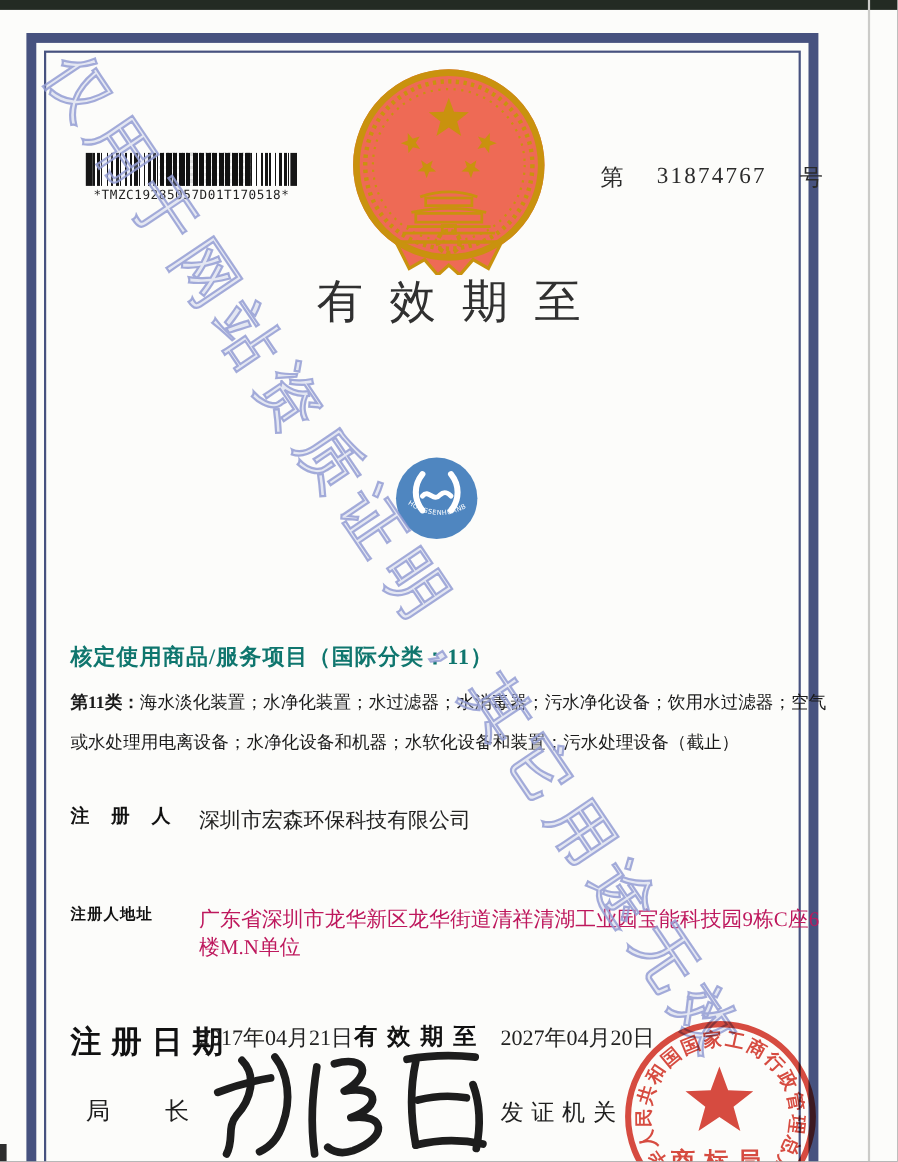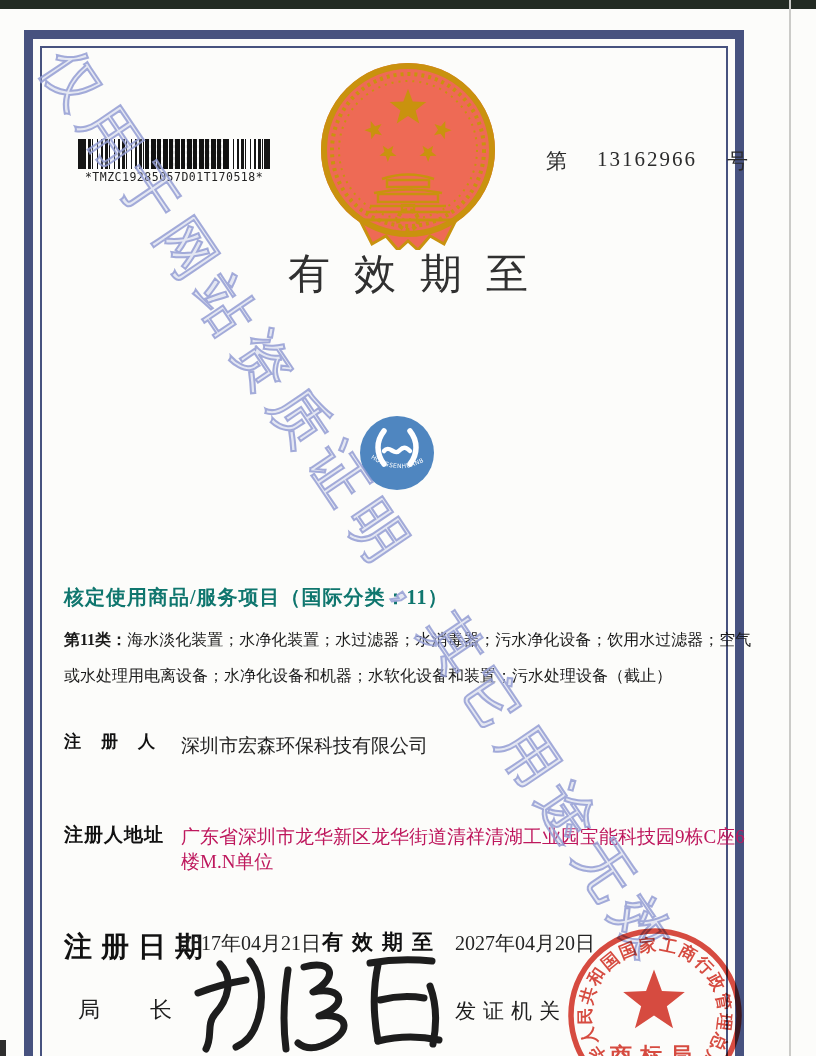--- a/index.html
+++ b/index.html
@@ -51,21 +51,21 @@
 
   
   .goods-heading{left:64px;top:584px;font-size:20px;font-weight:700;letter-spacing:1px;color:#0f766e;z-index:2;}
   .goods-body{left:64px;top:622px;width:690px;font-size:16px;line-height:36px;word-break:break-all;color:#1a1a1a;z-index:2;}
   .goods-body b{font-weight:700;}
 
   .row-label{font-weight:700;color:#111;}
   .reg-label{left:64px;top:730px;font-size:17px;letter-spacing:20px;z-index:2;}
   .reg-value{left:181px;top:733px;font-size:19px;color:#222;z-index:2;}
 
-  .addr-label{left:64px;top:822px;font-size:19px;letter-spacing:1px;z-index:2;}
+  .addr-label{left:64px;top:822px;font-size:14px;letter-spacing:1px;z-index:2;}
   .addr-value{left:181px;top:824px;width:580px;font-size:19px;line-height:25px;word-break:break-all;color:#be185d;z-index:2;}
 
   .date-label1{left:64px;top:928px;font-size:28px;letter-spacing:9px;z-index:2;}
   .date-value1{left:181px;top:930px;font-size:20px;color:#222;z-index:2;}
   .date-label2{left:322px;top:928px;font-size:21px;letter-spacing:9px;z-index:2;}
   .date-value2{left:455px;top:930px;font-size:20px;color:#222;z-index:2;}
 
   .ju{left:78px;top:995px;font-size:22px;font-weight:500;z-index:2;}
   .zhang{left:150px;top:995px;font-size:22px;font-weight:500;z-index:2;}
   .issuer{left:455px;top:997px;font-size:21px;letter-spacing:7px;font-weight:500;z-index:2;}
@@ -105,21 +105,21 @@
         <rect x="62" y="134" width="60" height="8"></rect>
         <path d="M54,146 h76 M50,152 h84"></path>
         <rect x="86" y="145" width="12" height="7"></rect>
       </g>
       <circle cx="92" cy="160" r="10" fill="none" stroke="#c9920e" stroke-width="4" stroke-dasharray="4 3"></circle>
     </svg>
   </div>
 
   <div class="abs certno">
     <span>第</span>
-    <span class="num">13162966</span>
+    <span class="num">31874767</span>
     <span>号</span>
   </div>
 
   <div class="abs title">有效期至</div>
 
   <div class="abs tm-logo">
     <svg width="80" height="80" viewBox="0 0 80 80">
       <circle cx="40" cy="40" r="37" fill="#4f86c0"></circle>
       <g stroke="#ffffff" fill="none" stroke-linecap="round">
         <path d="M27,18 C19,28 19,41 27,51" stroke-width="5.5"></path>

